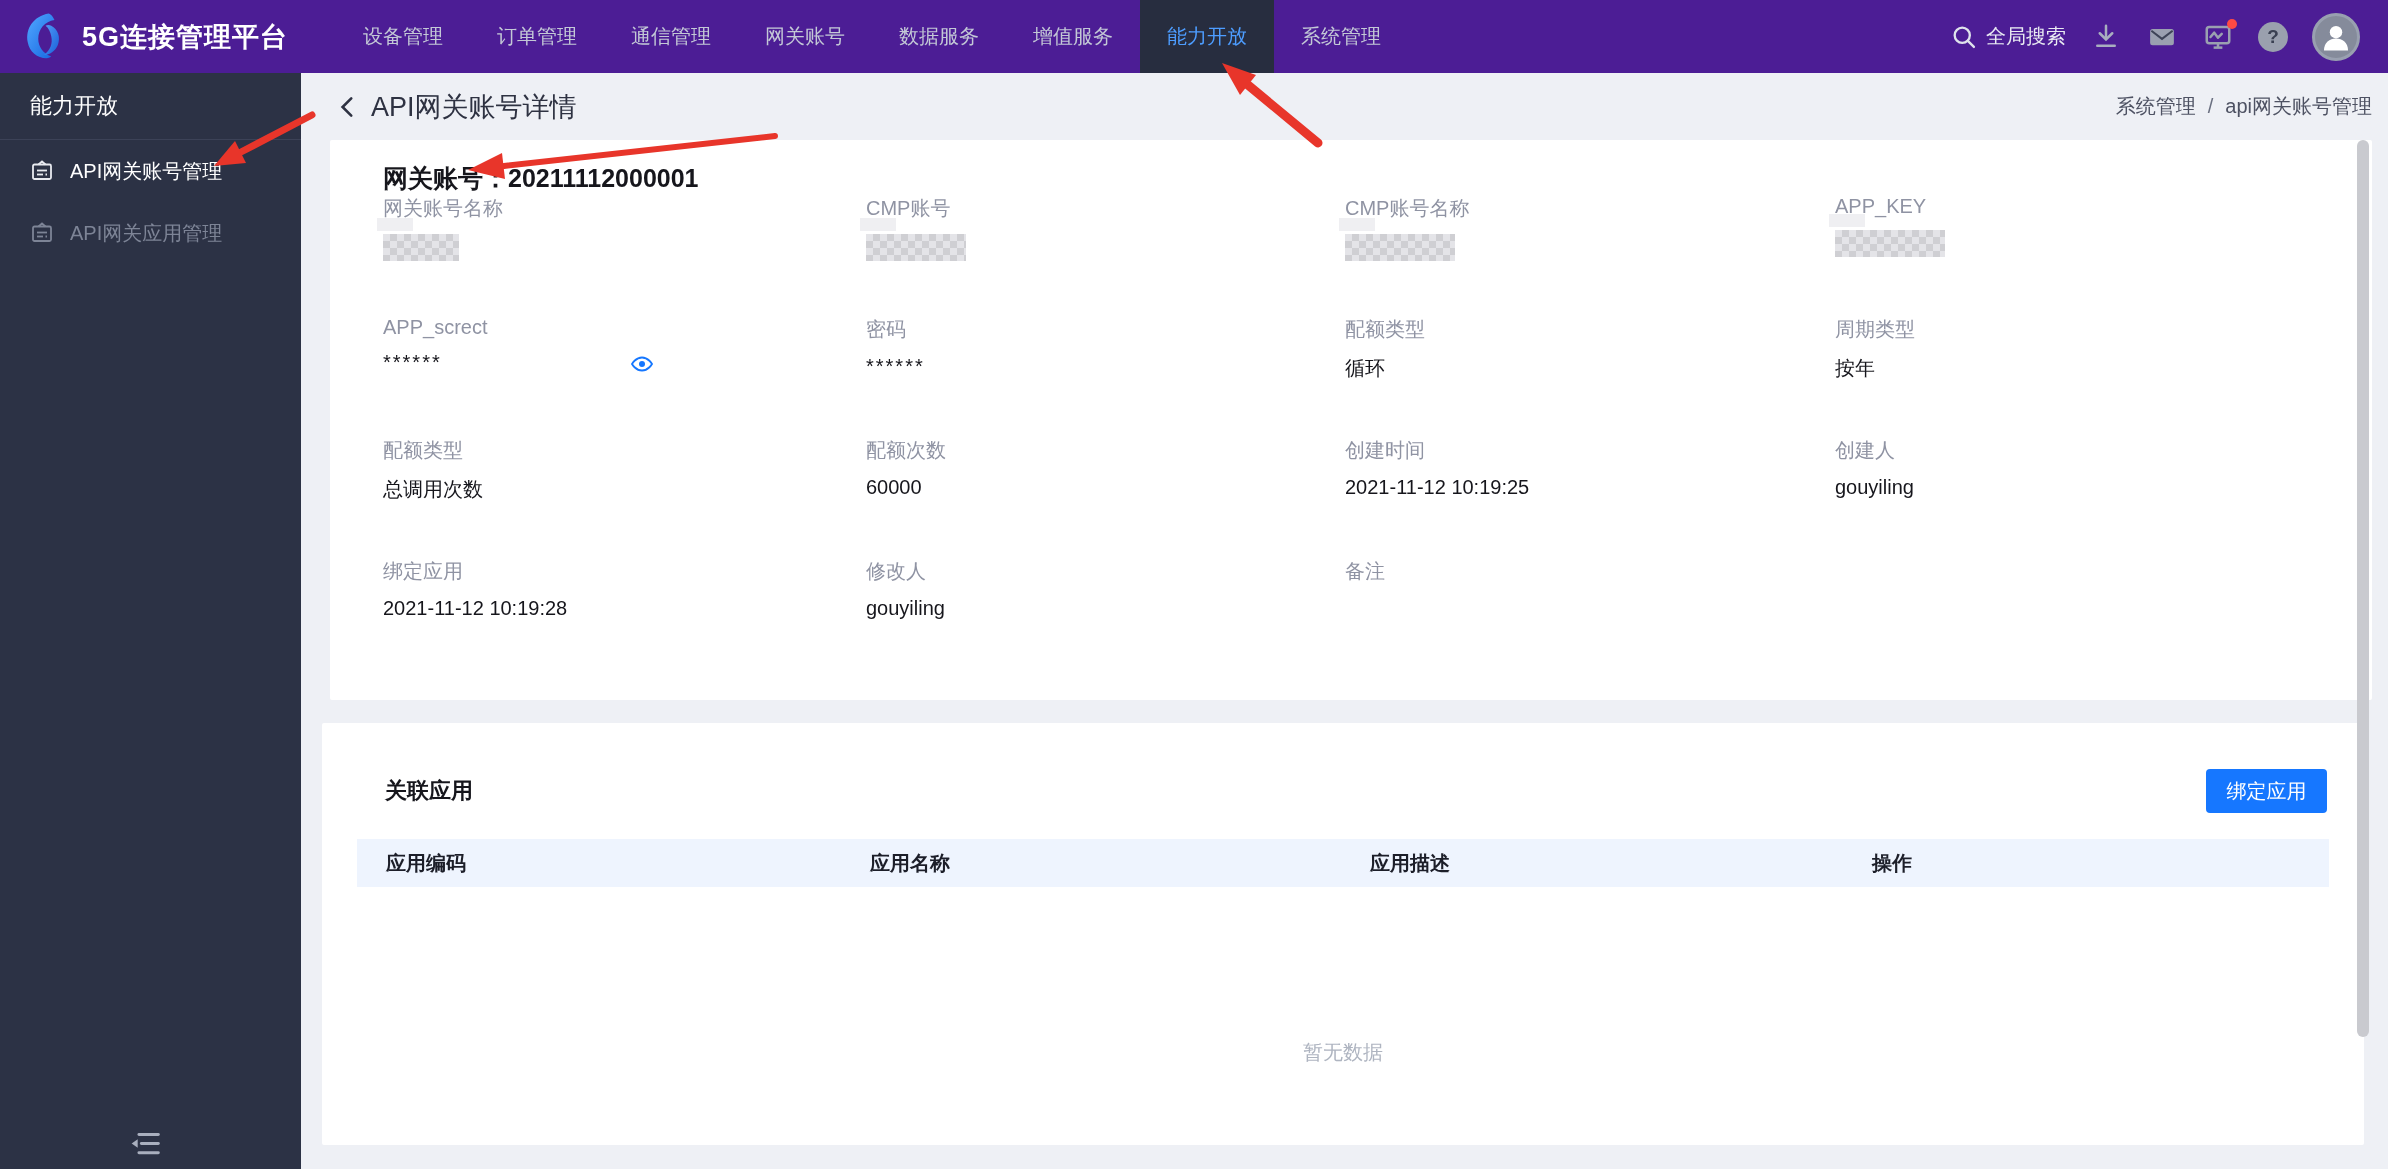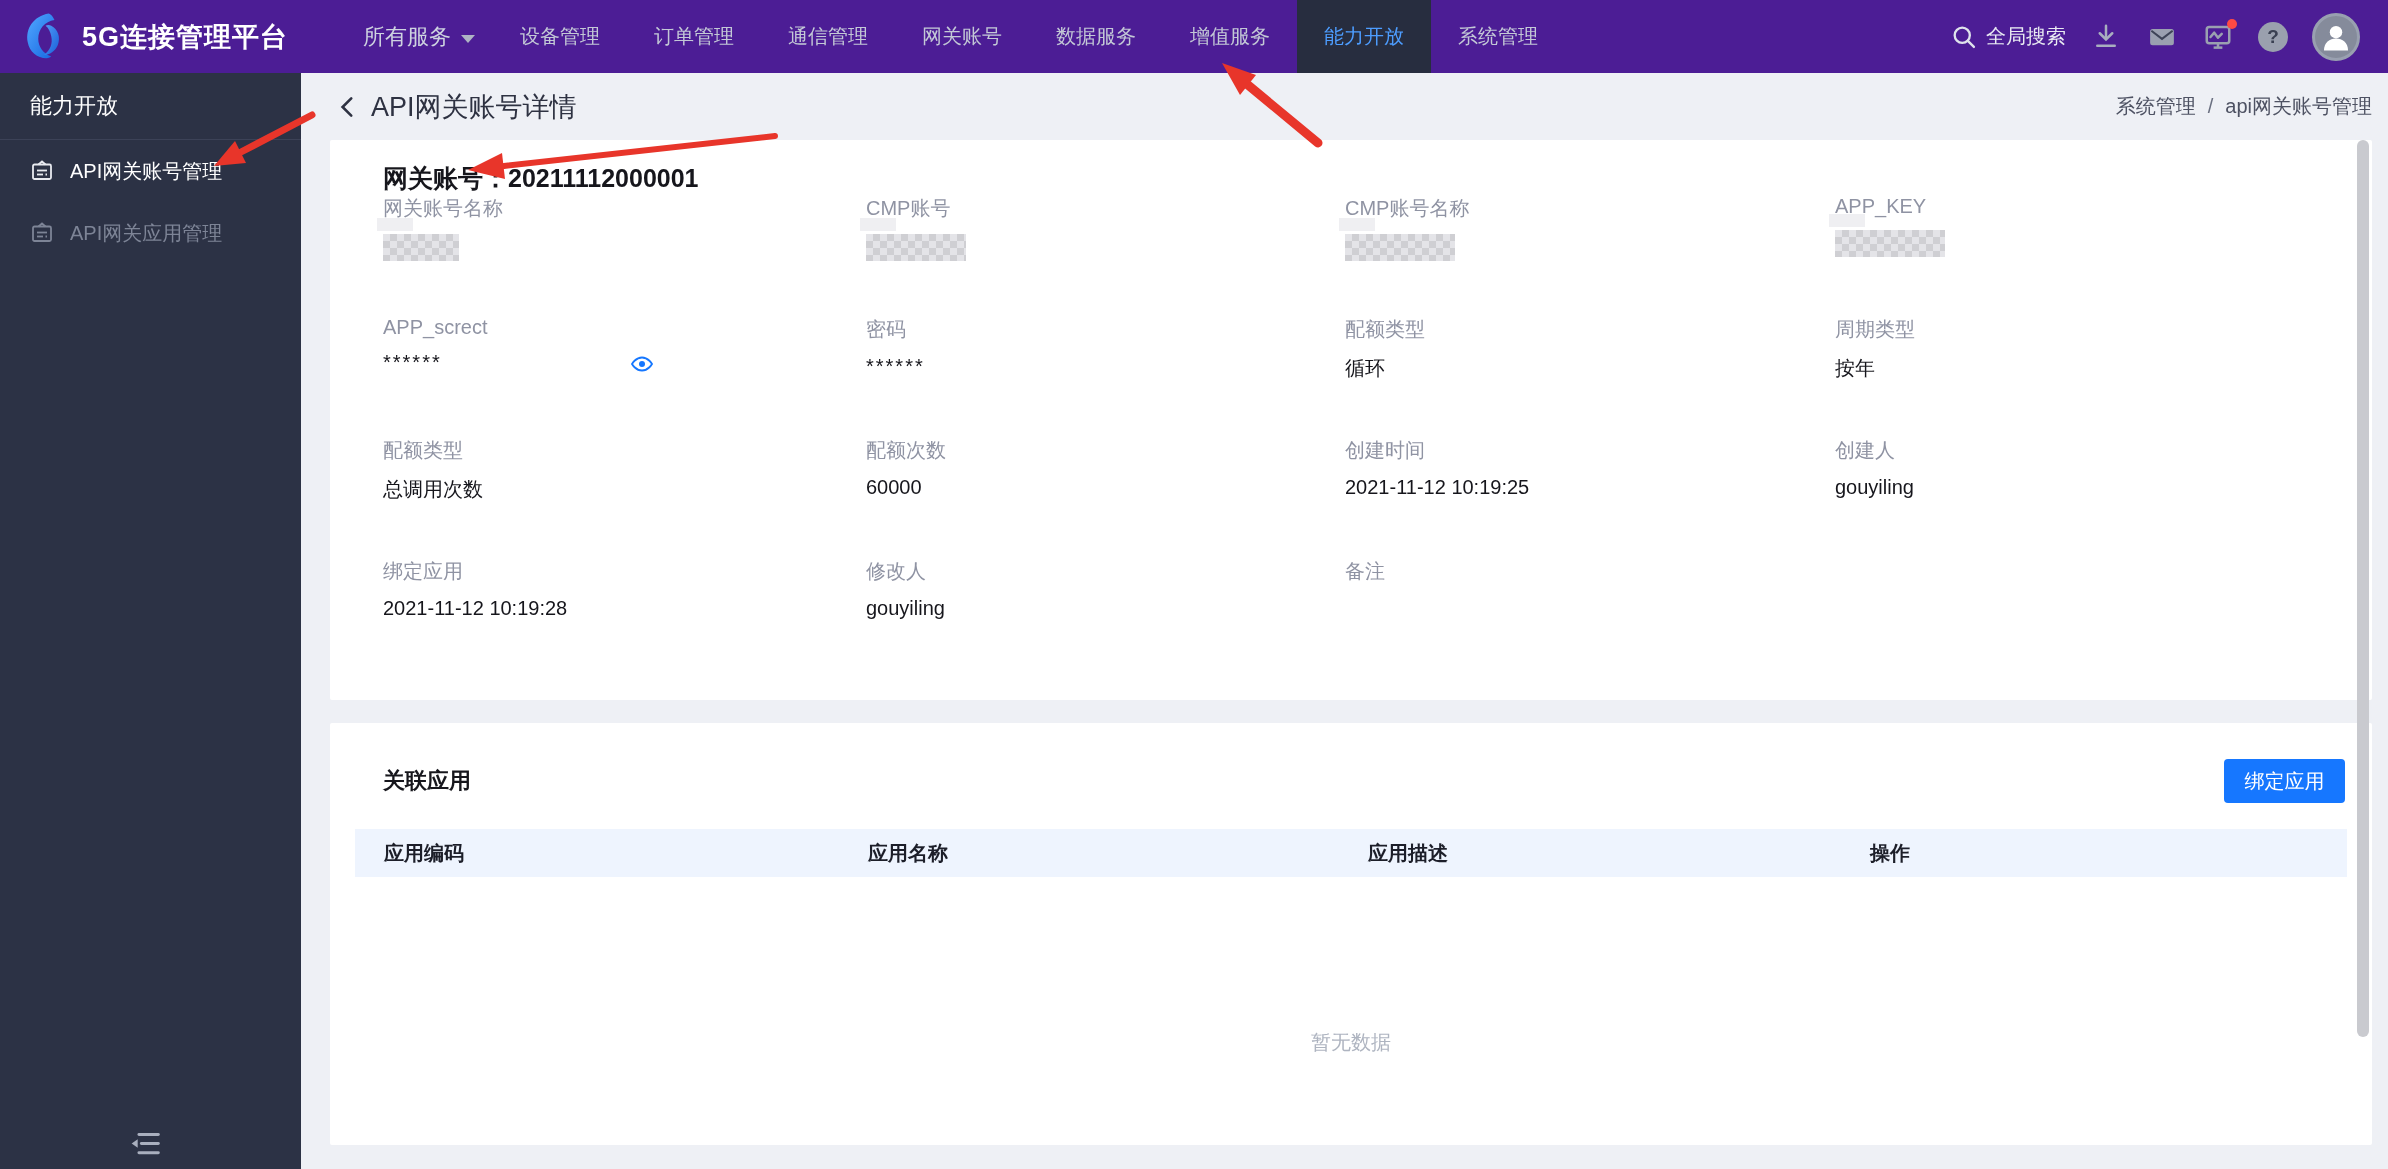--- a/index.html
+++ b/index.html
@@ -58,21 +58,21 @@
   .cell .lbl { font-size:20px; color:#8f93a3; }
   .cell .val { font-size:20px; color:#16161c; margin-top:12px; position:relative; }
   .masked { letter-spacing:2px; }
   .redacted { width:100px; height:27px; margin-top:12px; position:relative;
       background:repeating-conic-gradient(#cfcfd3 0% 25%, #e4e4e8 0% 50%) 0 0 / 14px 14px; }
   .redacted.r-small { width:76px; }
   .redacted.r-wide { width:110px; }
   .redacted::after { content:""; position:absolute; left:-6px; top:-16px; width:36px; height:13px; background:#efeff2; }
   .eye-btn { position:absolute; left:247px; top:2px; width:24px; height:24px; cursor:pointer; }
 
-  .card2 { left:330px; top:723px; width:2042px; height:422px; padding:0; }
+  .card2 { left:322px; top:723px; width:2042px; height:422px; padding:10px; }
   .section-row { display:flex; align-items:center; padding:36px 27px 0 53px; }
   .section-title { font-size:22px; font-weight:bold; color:#16161c; }
   .bind-btn { margin-left:auto; width:121px; height:44px; background:#1677ff; color:#ffffff; border:none;
       border-radius:4px; font-size:20px; cursor:pointer; font-family:inherit; }
   .table { margin:26px 25px 0 25px; }
   .thead { display:grid; grid-template-columns:484px 500px 502px 1fr; background:#eef4fe; height:48px; align-items:center; }
   .th { padding-left:29px; font-size:20px; color:#1c1e29; font-weight:bold; }
   .empty-state { text-align:center; padding-top:152px; font-size:20px; color:#aeb4c0; }
 
   
@@ -93,24 +93,20 @@
         <stop offset="0" stop-color="#52a8ff"></stop>
             <stop offset="1" stop-color="#1565e0"></stop>
       </linearGradient>
         </defs>
       <path d="M33 3 C14 6 4 22 7 38 C9 50 19 58 30 58 C33 58 35 57 36 56 C26 52 20 44 20 34 C20 22 28 13 40 11 C38 7 36 4 33 3 Z" fill="url(#lg)"></path>
       <path d="M36 18 C44 22 48 32 44 42 C41 49 34 54 27 54 C35 48 38 40 36 31 C35 26 33 21 29 18 C31 17 34 17 36 18 Z" fill="url(#lg)" opacity="0.92"></path>
     </svg>
     <span class="brand-name">5G连接管理平台</span>
   </div>
   <div class="nav-menu">
-    <div class="nav-item all-services">
-      <span>所有服务</span>
-        <span class="chev"></span>
-    </div>
     <div class="nav-item">设备管理</div>
     <div class="nav-item">订单管理</div>
     <div class="nav-item">通信管理</div>
     <div class="nav-item">网关账号</div>
     <div class="nav-item">数据服务</div>
     <div class="nav-item">增值服务</div>
     <div class="nav-item active">能力开放</div>
     <div class="nav-item">系统管理</div>
   </div>
   <div class="nav-right">

